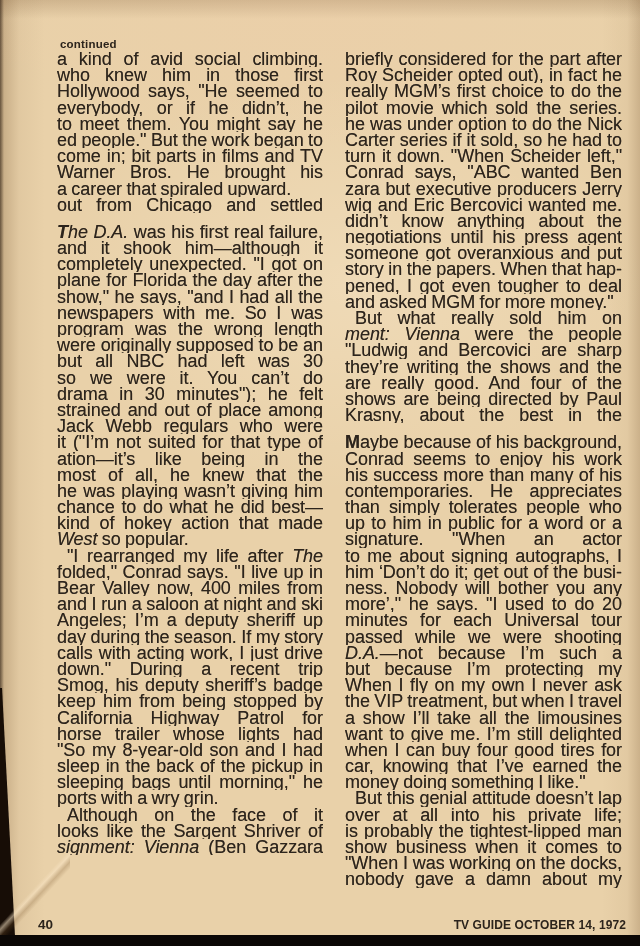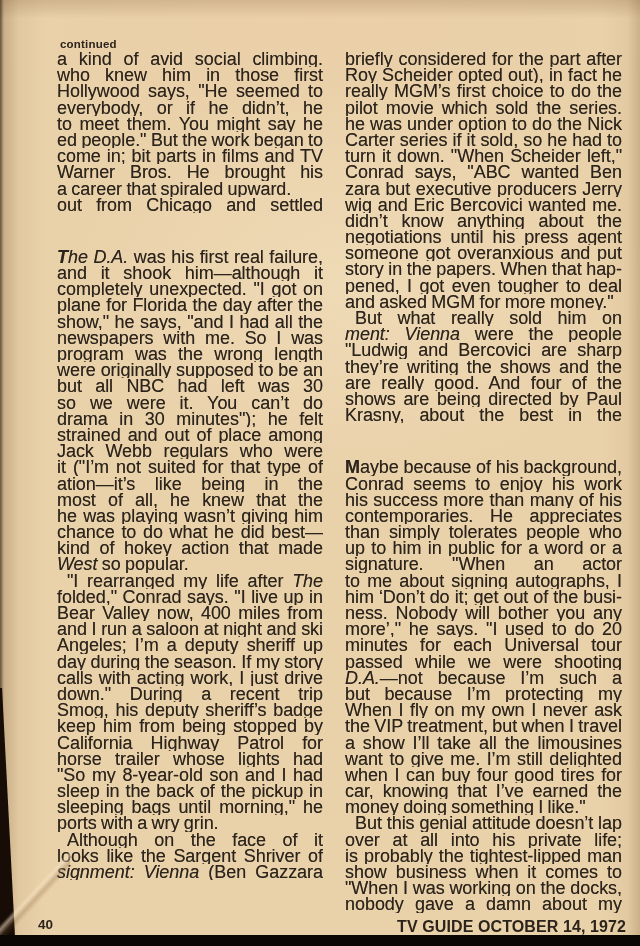--- a/index.html
+++ b/index.html
@@ -27,39 +27,39 @@
   .bottom-bar{position:absolute;left:0;bottom:0;width:100%;height:11px;background:#0b0705;}
 
   .continued{position:absolute;left:60px;top:38px;font-size:11.5px;font-weight:bold;letter-spacing:0.2px;}
 
   .col{position:absolute;top:51px;font-size:18px;line-height:16.2px;
     text-shadow:0 0 0.5px rgba(44,36,28,0.55);}
   #col-left{left:57px;width:266px;}
   #col-right{left:345px;width:277px;}
 
   .para{margin:0;}
-  .para.gap{margin-top:36px;}
+  .para.gap{margin-top:11px;}
   .para.indent .tline:first-child{text-indent:10px;}
 
   .tline{
     text-align:justify;
     text-align-last:justify;
     -moz-text-align-last:justify;
     word-spacing:-0.6px;
     letter-spacing:-0.05px;
     height:16.2px;
     overflow:hidden;
     white-space:normal;
   }
   .tline.rag{text-align-last:left;-moz-text-align-last:left;}
   .tline i{font-style:italic;}
   .tline b{font-weight:bold;}
 
   .page-number{position:absolute;left:38px;top:917px;font-size:13.5px;font-weight:bold;}
-  .footer-credit{position:absolute;right:14px;top:918px;font-size:16px;font-weight:bold;letter-spacing:0.1px;}
+  .footer-credit{position:absolute;right:14px;top:918px;font-size:12px;font-weight:bold;letter-spacing:0.1px;}
 </style>
 </head>
 <body>
 
 <div id="page">
   <span class="continued">continued</span>
 
   <div class="col" id="col-left">
       <div class="para">
         <div class="tline">a kind of avid social climbing. Someone</div>

